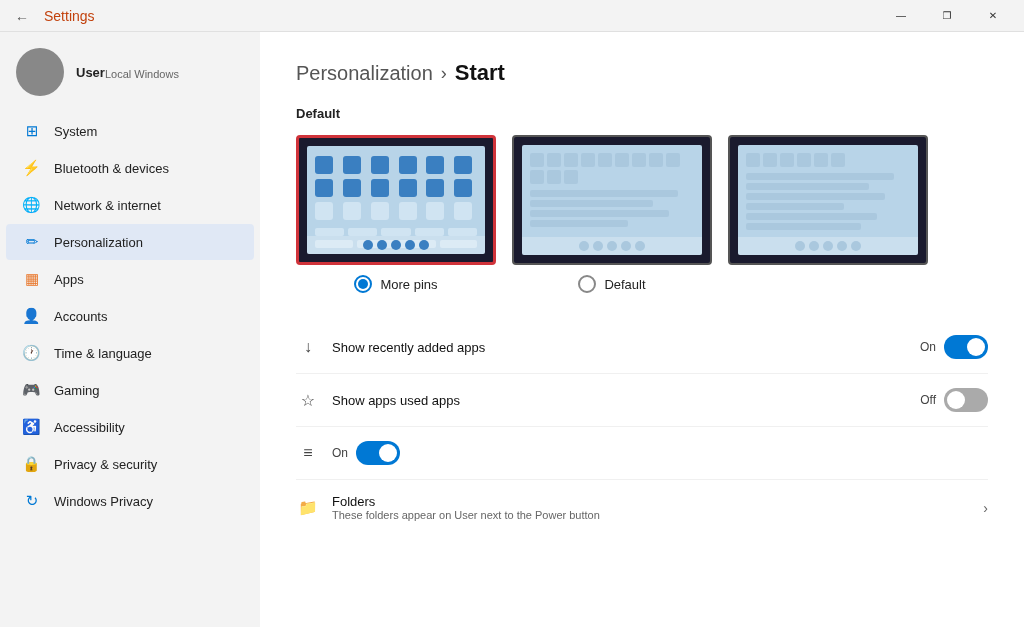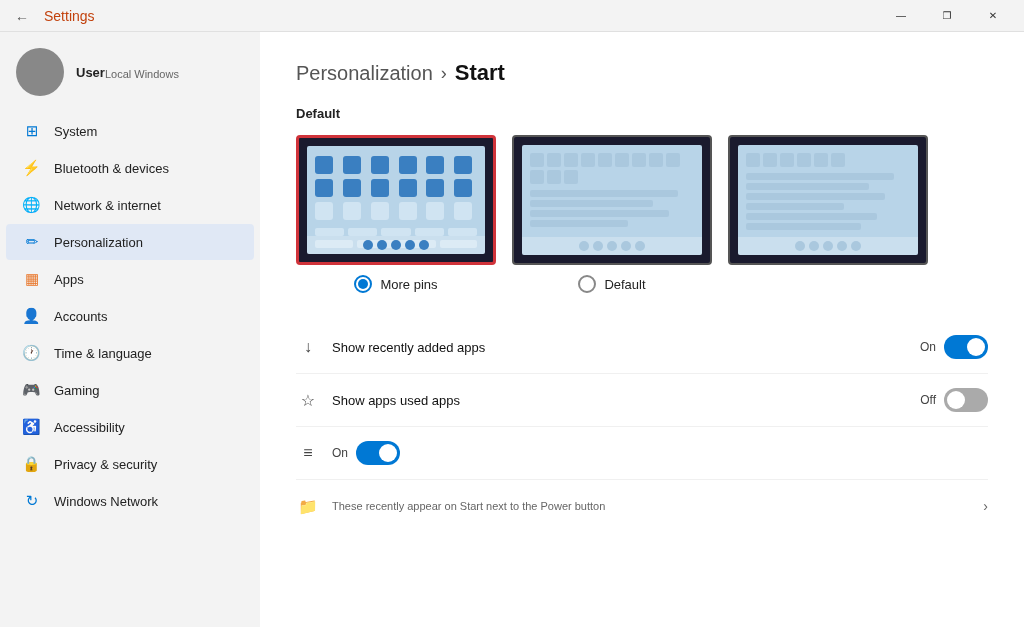--- a/index.html
+++ b/index.html
@@ -368,21 +368,21 @@
         <div class="nav-item">
     <span class="nav-icon darkblue">♿</span>
     <span>Accessibility</span>
   </div>
         <div class="nav-item">
     <span class="nav-icon green">🔒</span>
     <span>Privacy &amp; security</span>
   </div>
         <div class="nav-item">
     <span class="nav-icon blue">↻</span>
-    <span>Windows Network</span>
+    <span>Windows Privacy</span>
   </div>
       </div>
   </div>
 
   <div class="content">
     <div class="breadcrumb">
       <span>Personalization</span>
       <span class="sep">›</span>
       <span class="current">Start</span>
     </div>
@@ -562,19 +562,20 @@
         <span>On</span>
         <div class="toggle on">
           <div class="toggle-thumb"></div>
         </div>
       </div>
 
   </div>
         <div class="settings-row">
     <div class="row-icon">📁</div>
     <div class="row-text">
-      <div class="row-subtitle">These recently appear on Start next to the Power button</div>
+      <div class="row-title">Folders</div>
+      <div class="row-subtitle">These folders appear on User next to the Power button</div>
     </div>
     <span class="chevron-right">›</span>
   </div>
       </div>
   </div>
 </div>
 
 </body></html>

